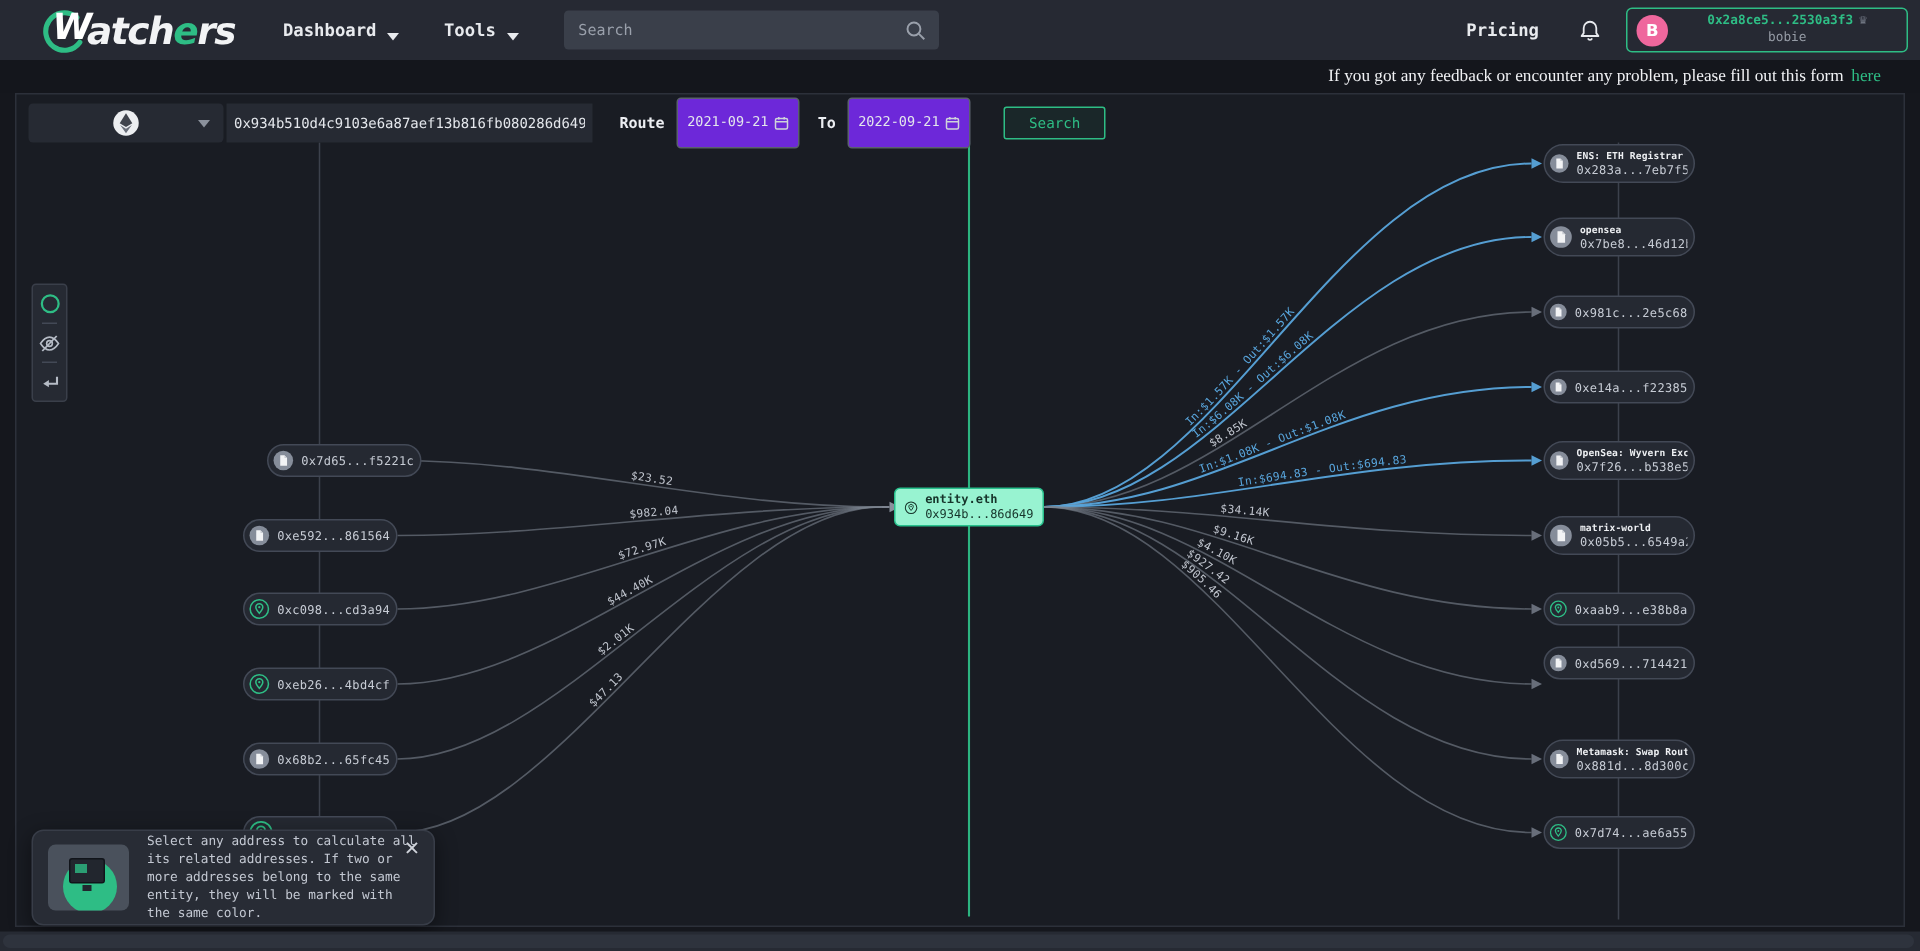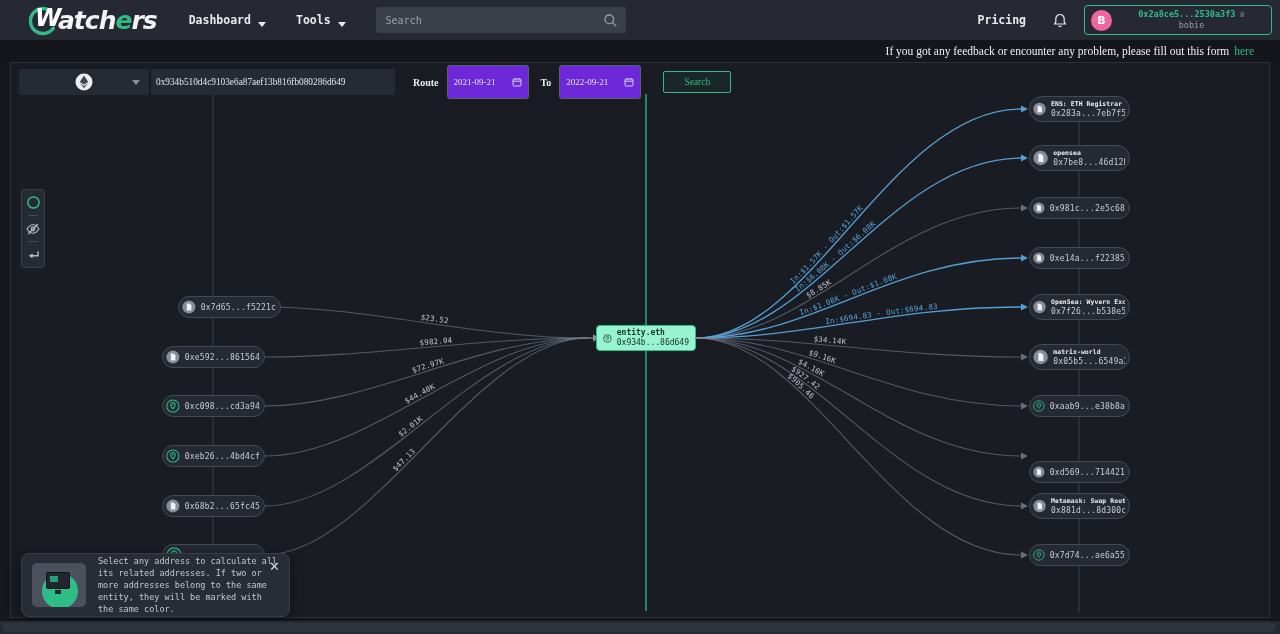--- a/index.html
+++ b/index.html
@@ -46,21 +46,21 @@
     font-family:"Liberation Serif","DejaVu Serif",serif; font-size:11.5px; color:#f0f1f4; z-index:40; }
   .feedback a { color:#2ebd85; margin-left:5px; text-decoration:none; cursor:pointer; }
 
   
   .panel { position:absolute; left:10px; top:62px; width:1260px; height:556px; background:#191c23;
     border:1px solid #2c303a; z-index:10; }
   .edges-svg { position:absolute; left:0; top:0; width:1260px; height:556px; z-index:1; }
   .nodes-layer { position:absolute; left:0; top:0; width:1260px; height:556px; z-index:5; }
 
   
-  .querybar { position:absolute; left:8px; top:6px; height:26px; display:flex; align-items:center; z-index:10;font-family:Liberation Serif, serif; }
+  .querybar { position:absolute; left:8px; top:6px; height:26px; display:flex; align-items:center; z-index:10; }
   .chain-select { width:130px; height:26px; background:#262a33; border-radius:3px; display:flex;
     align-items:center; justify-content:center; gap:0; cursor:pointer; position:relative; }
   .chain-select .ccaret { position:absolute; right:9px; border-top-color:#8b919c; }
   .addr-input { width:244px; height:26px; background:#262a33; border:none; outline:none; color:#e4e7ec;
     font-family:inherit; font-size:9.3px; padding:0 5px; margin-left:2px; letter-spacing:0; }
   .qlabel { color:#eceef2; font-size:10px; font-weight:bold; margin-left:18px; }
   .datebox { margin-left:8px; width:82px; height:22px; background:#6d28d9; border:1px solid #5a606d;
     border-radius:3px; display:flex; align-items:center; justify-content:space-between; padding:16px 6px;
     color:#e4e7ec; font-size:9px; cursor:pointer; }
   .search-btn { margin-left:22px; width:68px; height:22px; background:rgba(46,189,133,0.07);
@@ -392,21 +392,21 @@
         </div>
       </div>
       <div class="gnode" style="left: 1018px; top: 332px; width: 101px;">
         <svg width="16" height="16" viewBox="0 0 16 16">
           <circle cx="8" cy="8" r="7.1" fill="none" stroke="#2ebd85" stroke-width="1.2"></circle>
           <path d="M8 3.9c-1.55 0-2.7 1.15-2.7 2.6 0 1.9 2.7 4.8 2.7 4.8s2.7-2.9 2.7-4.8c0-1.45-1.15-2.6-2.7-2.6z" fill="none" stroke="#2ebd85" stroke-width="1.2"></path>
           <circle cx="8" cy="6.6" r="0.9" fill="#2ebd85"></circle>
         </svg>
         <span class="addr">0xaab9...e38b8a</span>
       </div>
-      <div class="gnode" style="left: 1018px; top: 398px; width: 101px;">
+      <div class="gnode" style="left: 1018px; top: 368px; width: 101px;">
         <svg width="16" height="16" viewBox="0 0 16 16">
           <circle cx="8" cy="8" r="7.6" fill="#868d9a"></circle>
           <path d="M5.6 3.9h3.3l2 2.1v6.1H5.6z" fill="#f2f3f5"></path>
           <path d="M8.9 3.9l2 2.1h-2z" fill="#c9cdd4"></path>
         </svg>
         <span class="addr">0xd569...714421</span>
       </div>
       <div class="gnode two" style="left: 1018px; top: 430px; width: 101px;">
         <svg width="16" height="16" viewBox="0 0 16 16">
           <circle cx="8" cy="8" r="7.6" fill="#868d9a"></circle>

